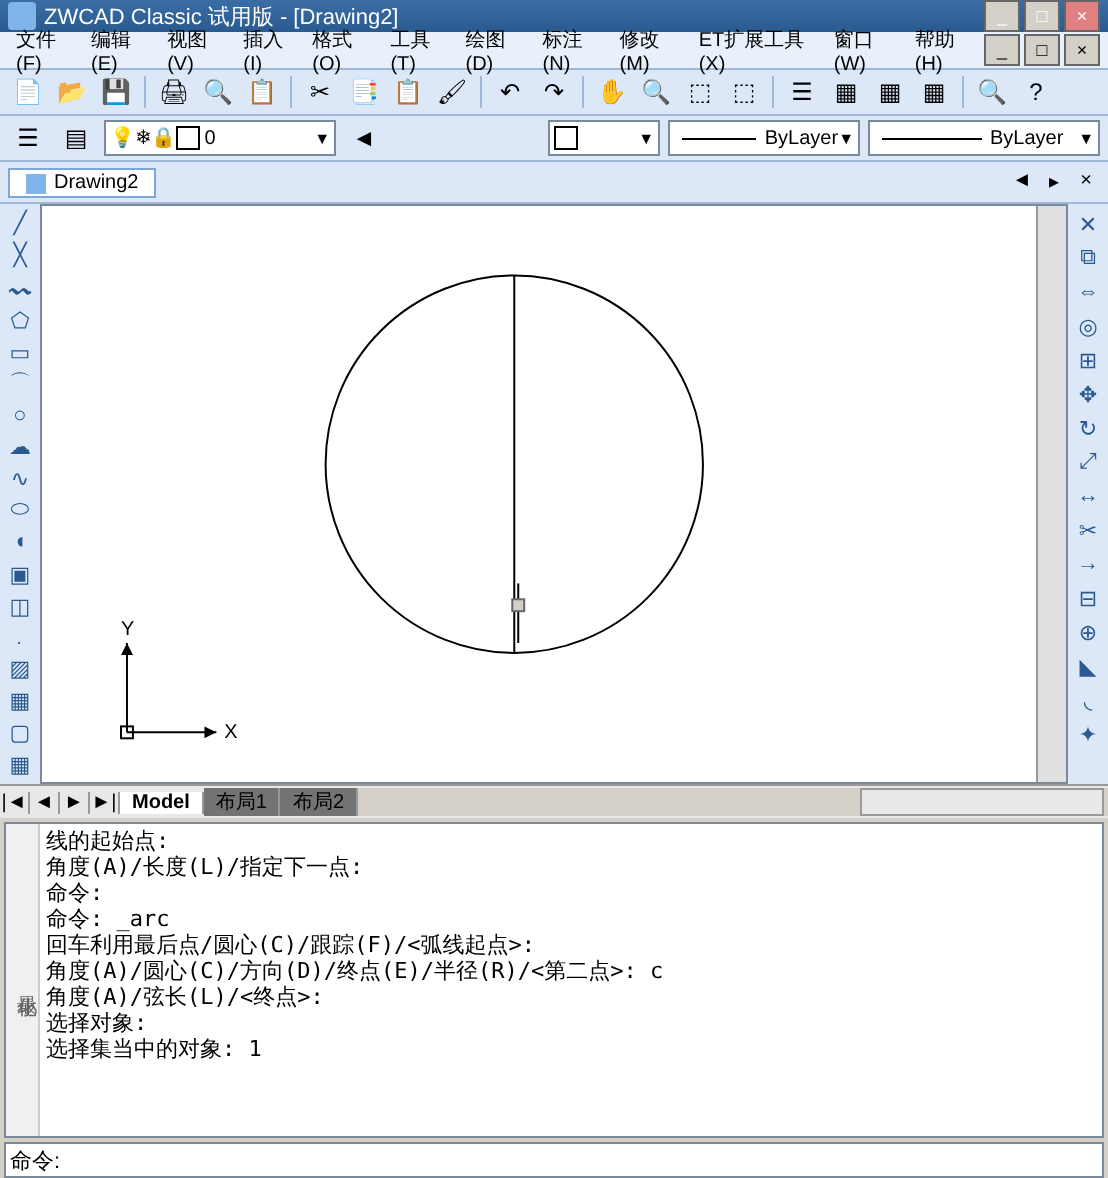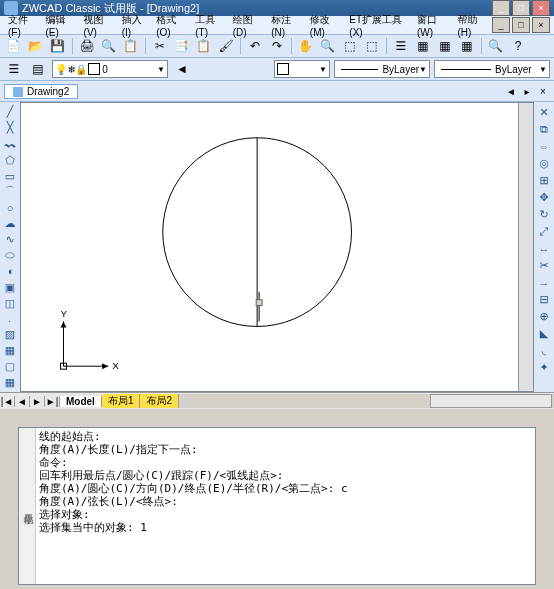--- a/index.html
+++ b/index.html
@@ -26,25 +26,25 @@
 .doctab-bar .spacer{flex:1}
 .docbtns{display:flex;gap:2px;font-size:10px}
 .docbtn{width:14px;cursor:pointer;text-align:center}
 .main{display:flex;height:290px;background:#dce8f8}
 .vtool{width:20px;background:#dce8f8;display:flex;flex-direction:column;align-items:center;gap:1px;padding:2px 0}
 .vbtn{width:16px;height:16px;cursor:pointer;display:flex;align-items:center;justify-content:center;font-size:11px;color:#2a5a8f}
 .canvas{flex:1;background:#fff;border:1px solid #7a8a9a;position:relative;overflow:hidden}
 .sheet-tabs{background:#e8e8e8;height:16px;display:flex;align-items:center;font-size:10px;border-top:1px solid #999}
 .sheet-nav{display:flex}
 .sheet-nav span{width:14px;text-align:center;cursor:pointer;border-right:1px solid #999}
-.sheet-tab{padding:0 6px;border-right:1px solid #999;background:#fde047;cursor:pointer}
+.sheet-tab{padding:0 6px;border-right:1px solid #999;background:#737373;cursor:pointer}
 .sheet-tab.active{background:#fff;font-weight:bold}
 .sheet-scroll{flex:1;background:#d4d0c8;display:flex;justify-content:flex-end;padding-right:2px}
 .sheet-scroll .thumb{width:120px;height:12px;background:#e8e8e8;border:1px solid #999}
-.cmdwin{background:#fff;border:1px solid #7a8a9a;margin:18px;height:152px;overflow:auto;font-family:SimSun,monospace;font-size:11px;padding:2px;line-height:13px;position:relative}
+.cmdwin{background:#fff;border:1px solid #7a8a9a;margin:2px;height:152px;overflow:auto;font-family:SimSun,monospace;font-size:11px;padding:2px;line-height:13px;position:relative}
 .cmdside{position:absolute;left:0;top:0;width:16px;height:100%;writing-mode:vertical-rl;text-align:center;font-size:10px;color:#666;background:#f0f0f0;border-right:1px solid #ccc}
 .cmdlines{margin-left:18px}
 .cmdinput{background:#fff;border:1px solid #7a8a9a;margin:0 2px 2px 2px;height:16px;display:flex;align-items:center;padding:0 2px;font-size:11px}
 .cmdinput .prompt{color:#000;margin-right:4px}
 .cmdinput input{border:none;outline:none;flex:1;font-size:11px;font-family:SimSun}
 .color-swatch{width:10px;height:10px;background:#fff;border:1px solid #000;display:inline-block;margin-right:2px}
 .line-preview{width:50px;height:0;border-top:1px solid #000;display:inline-block;margin:0 4px}
 </style>
 </head>
 <body>
@@ -224,20 +224,21 @@
       <div class="thumb"></div>
     </div>
 </div>
 
 <div class="cmdwin">
   <div class="cmdside">最小化</div>
   <div class="cmdlines">
     <div>线的起始点:</div>
     <div>角度(A)/长度(L)/指定下一点:</div>
     <div>命令:</div>
+    <div>命令: _arc</div>
     <div>回车利用最后点/圆心(C)/跟踪(F)/&lt;弧线起点&gt;:</div>
     <div>角度(A)/圆心(C)/方向(D)/终点(E)/半径(R)/&lt;第二点&gt;: c</div>
     <div>角度(A)/弦长(L)/&lt;终点&gt;:</div>
     <div>选择对象:</div>
     <div>选择集当中的对象: 1</div>
 
   </div>
 </div>
 
 <div class="cmdinput">

